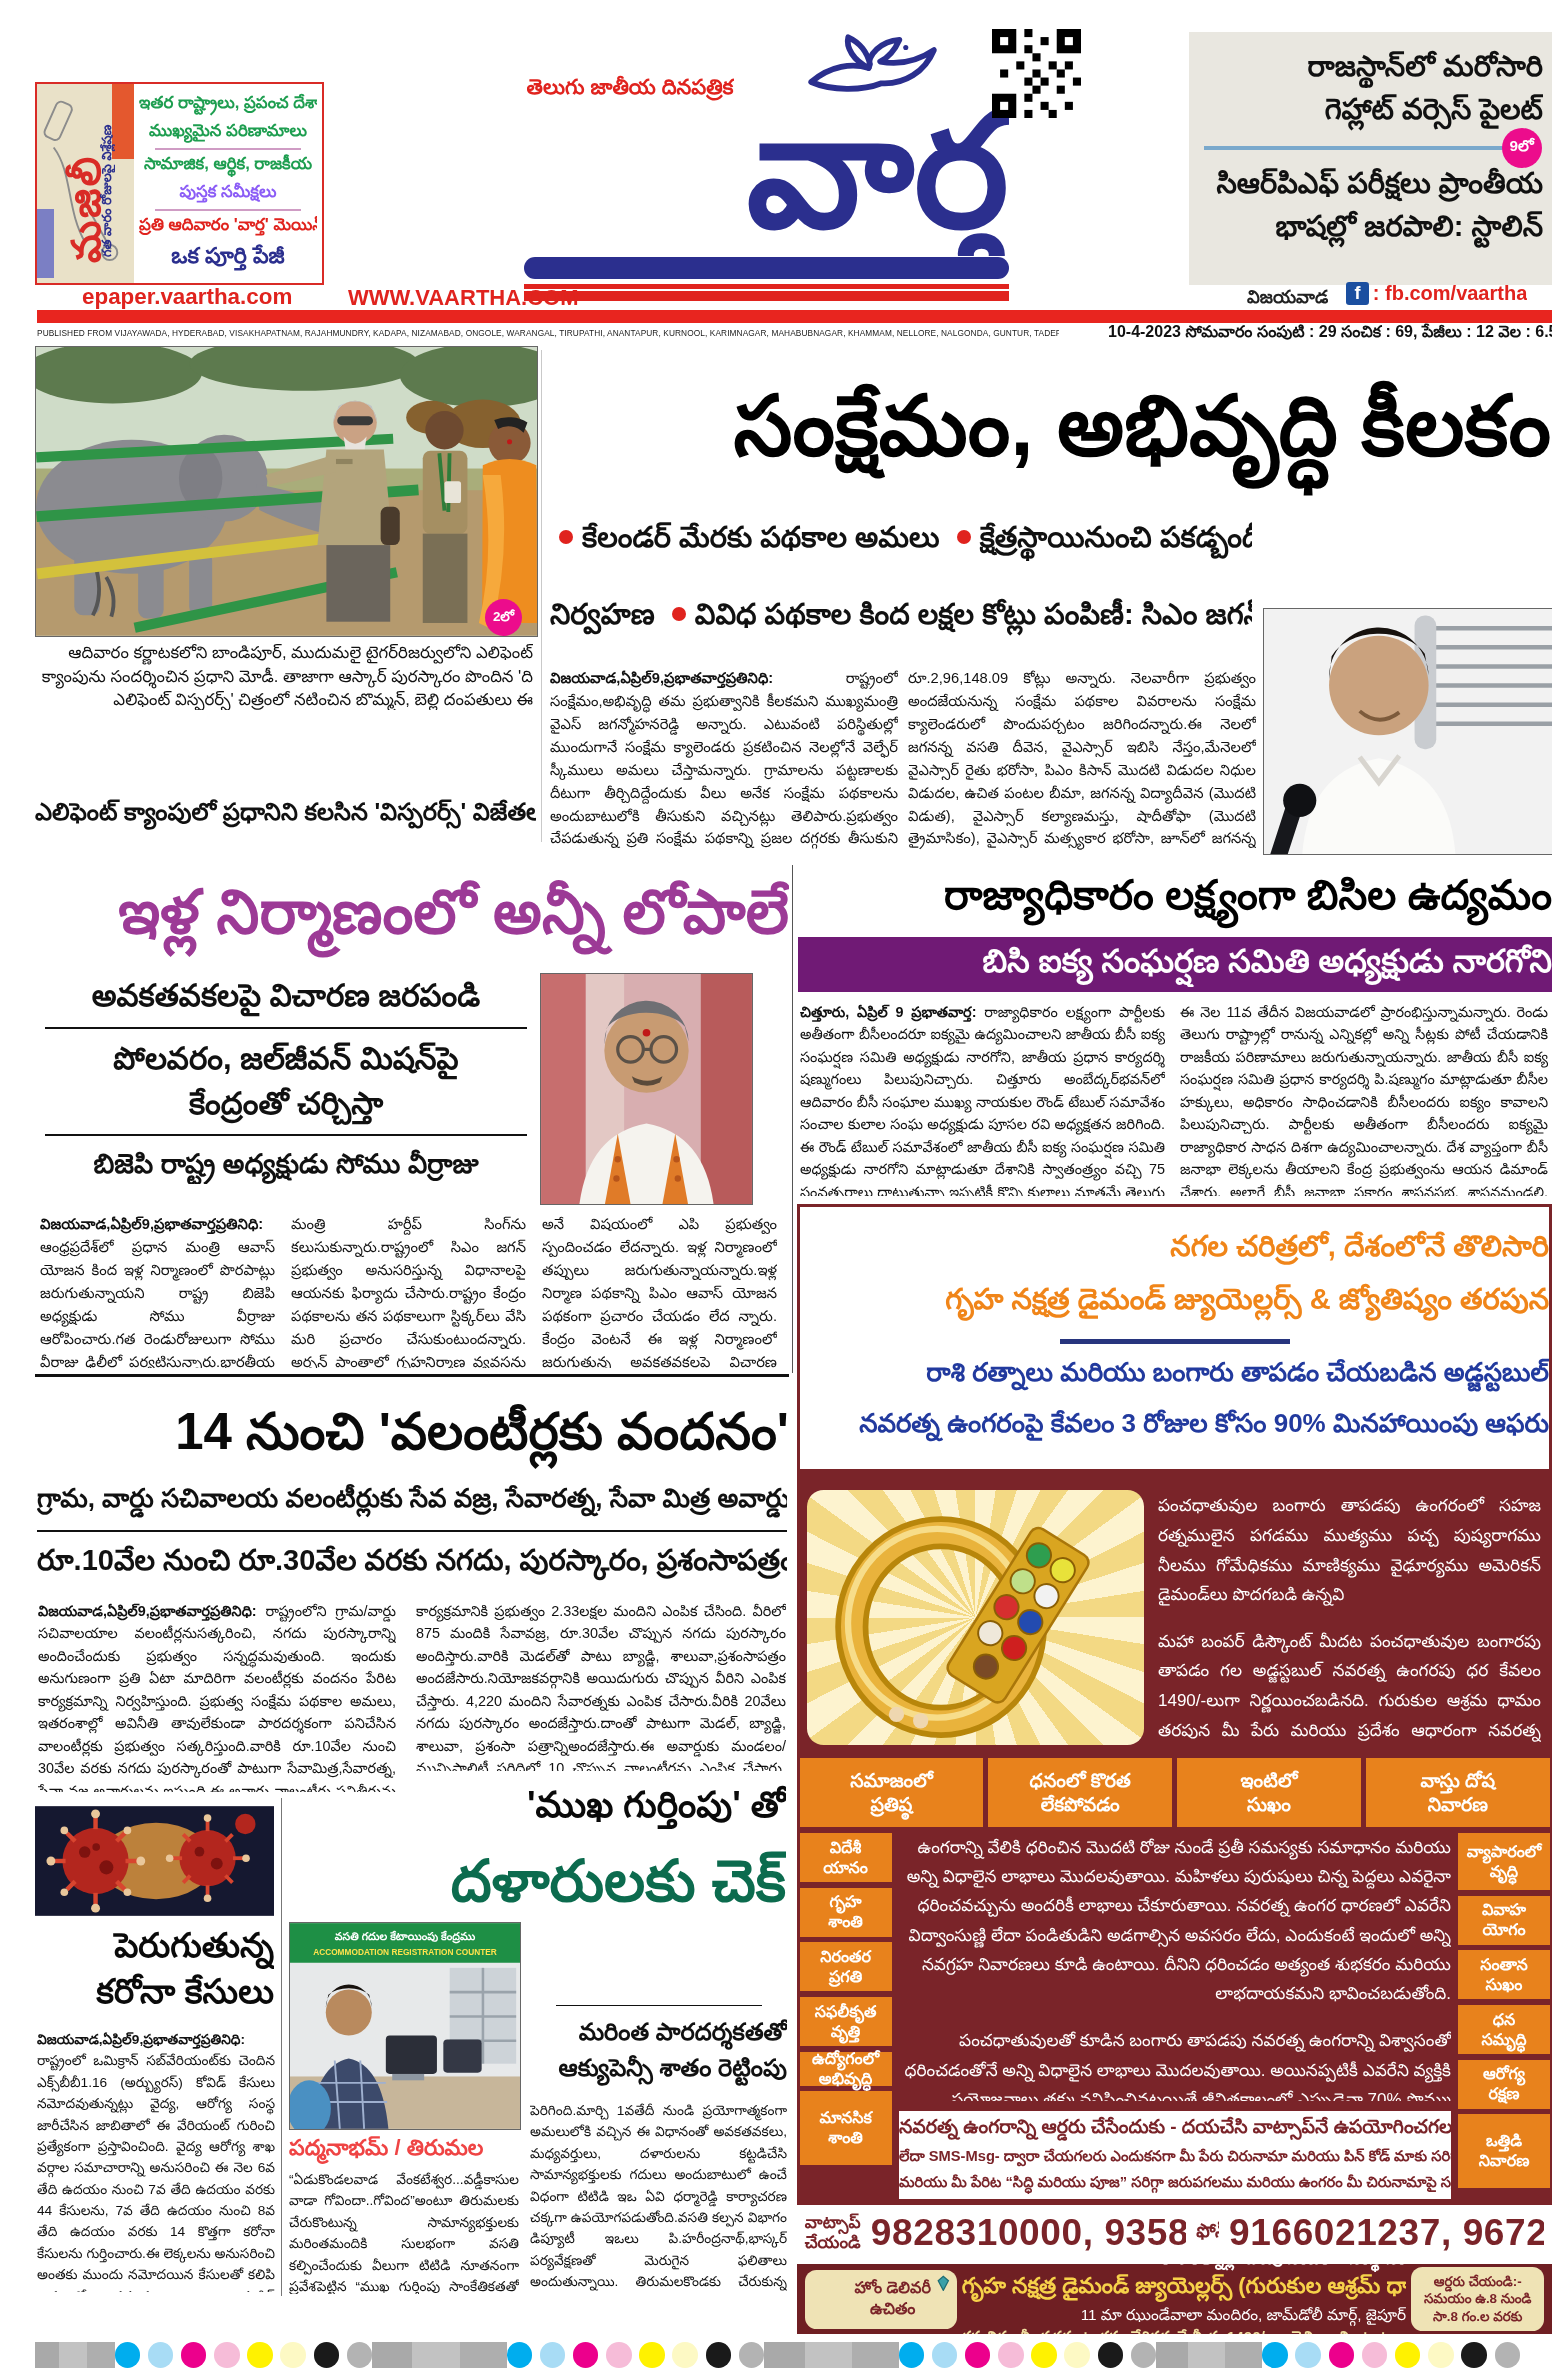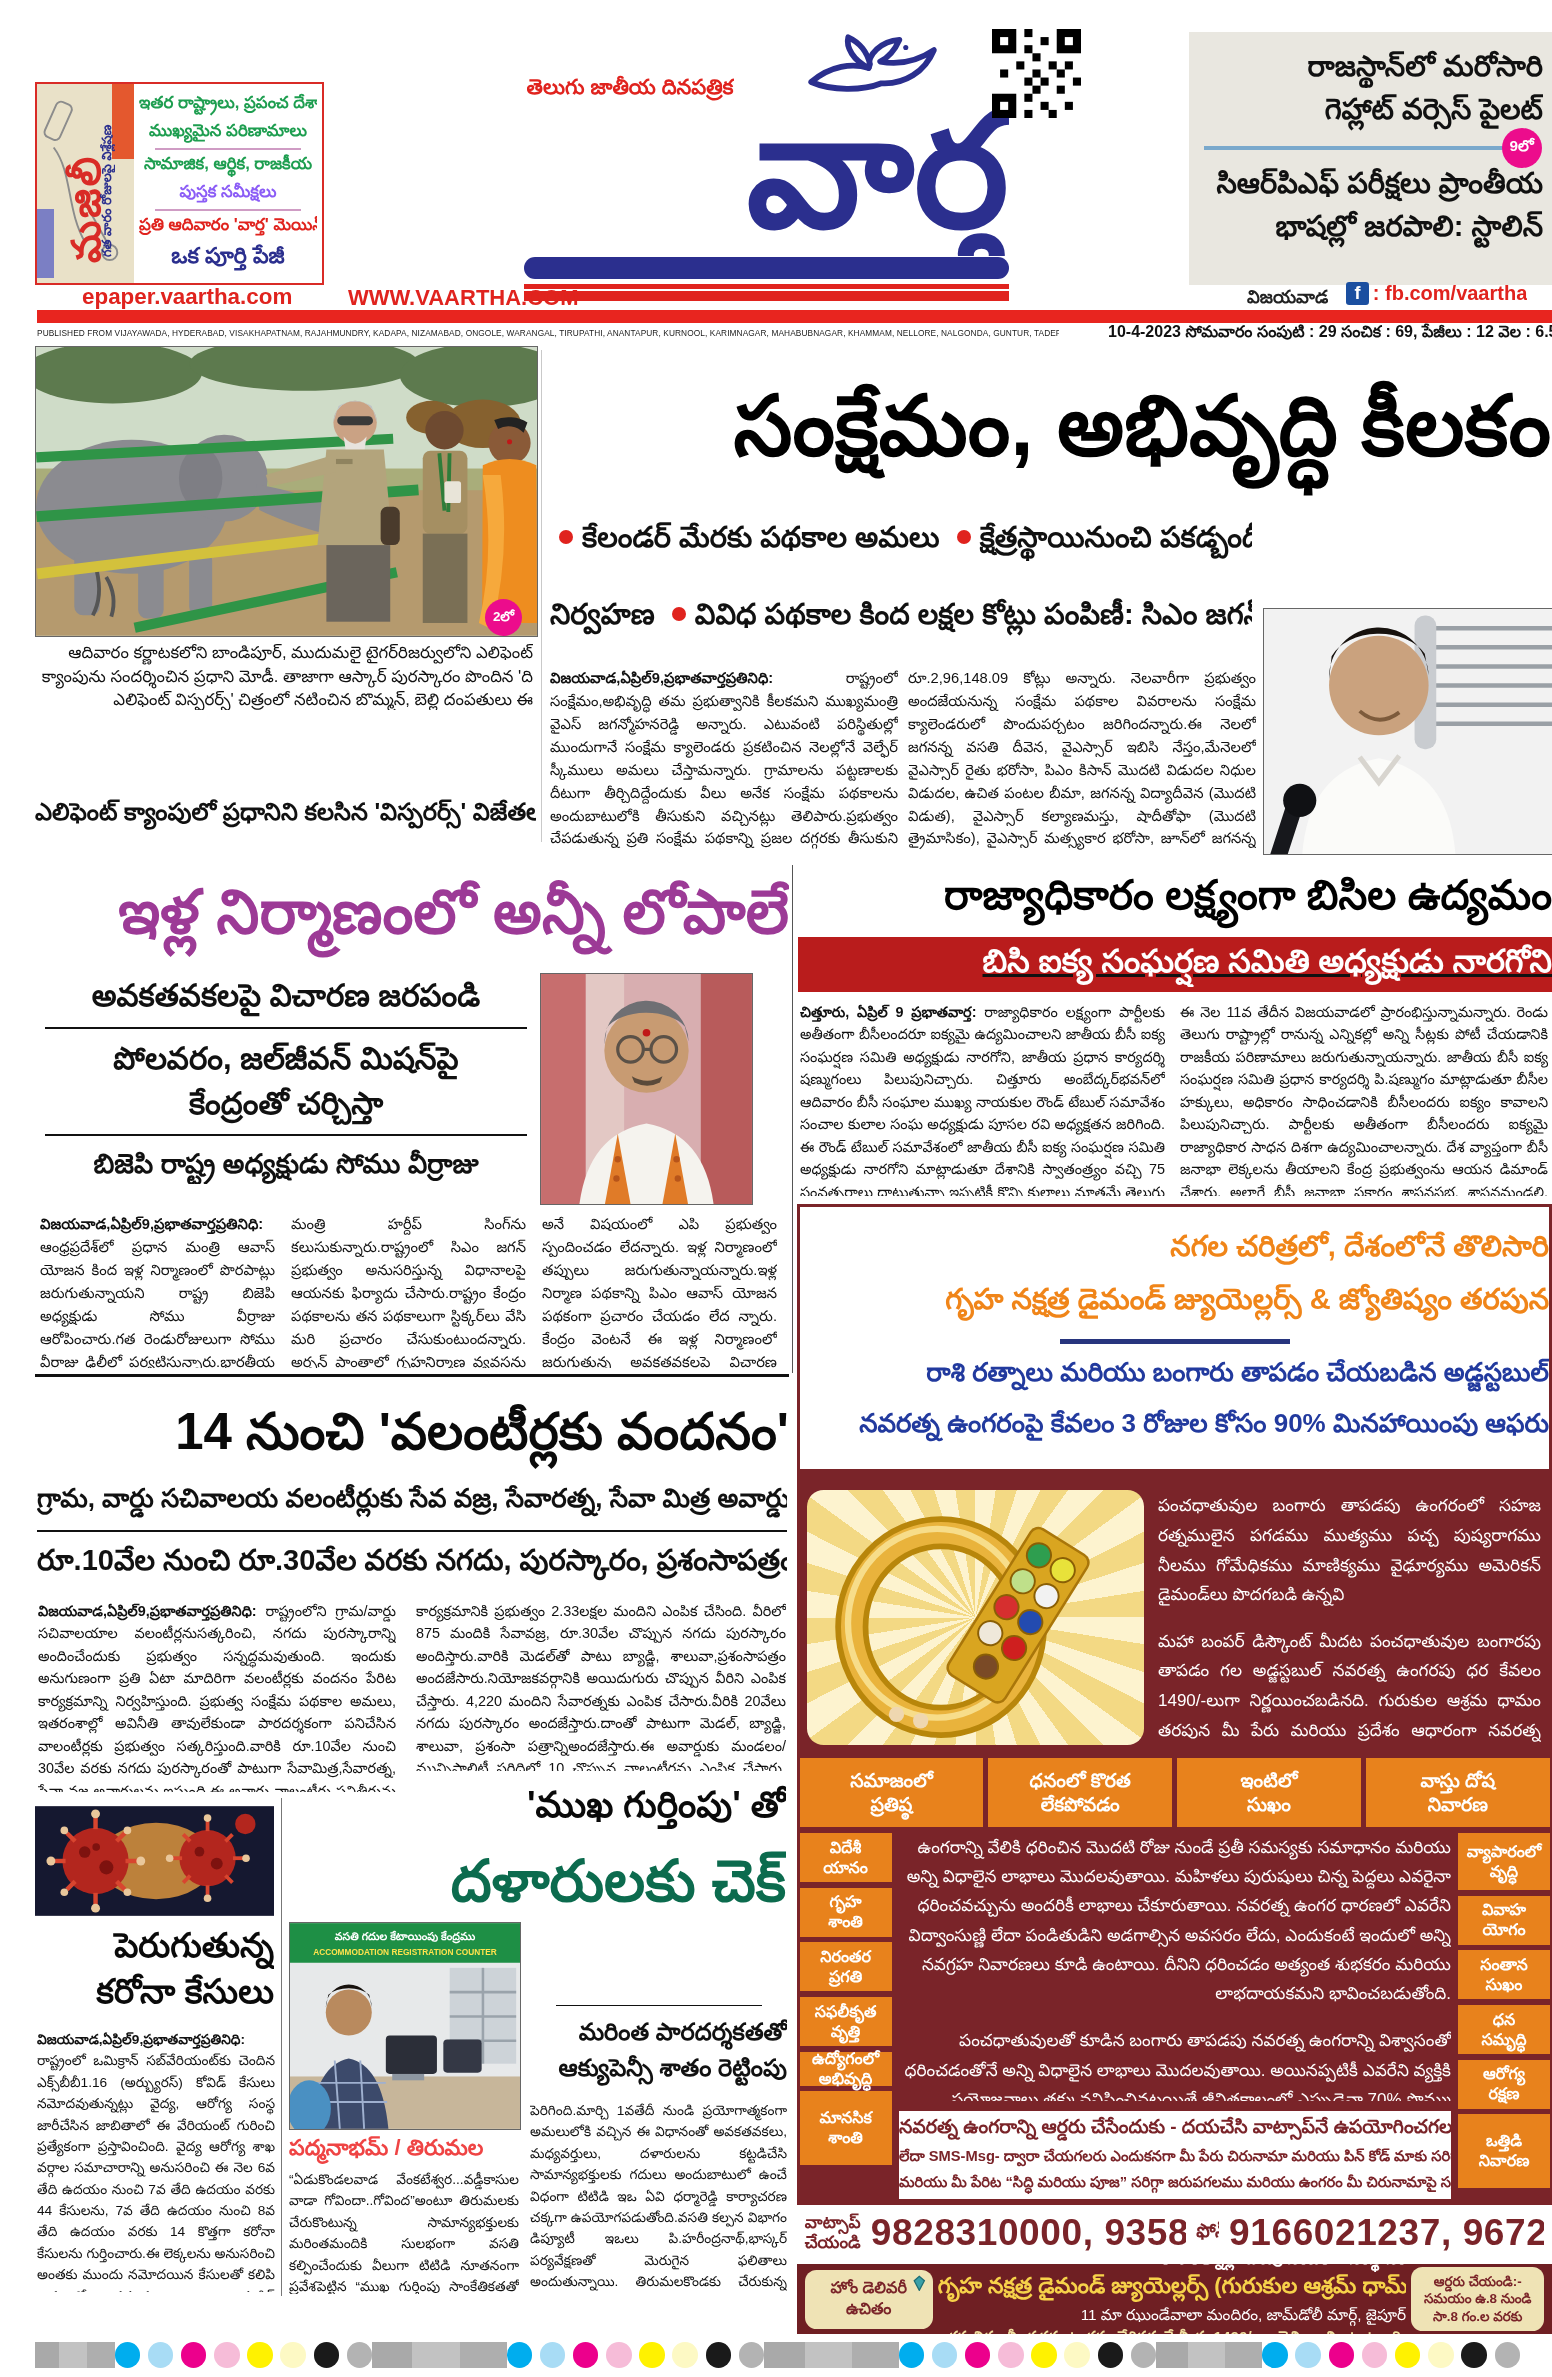--- a/index.html
+++ b/index.html
@@ -14,21 +14,21 @@
   .body-txt{font-size:14.7px;line-height:1.56;text-align:justify;overflow:hidden;}
   .dl{font-weight:bold;}
   .dot{display:inline-block;width:14px;height:14px;border-radius:50%;background:#e0231e;margin:0 9px 3.8px 9px;vertical-align:middle;}
   .badge{background:#ec0c8c;color:#fff;border-radius:50%;display:flex;align-items:center;justify-content:center;font-weight:bold;}
   .hr-k{background:#111;}
   .vr{background:#9a9a9a;}
   .photo{border:0.6px solid #666;overflow:hidden;background:#ddd;}
   .cell{background:#e8821c;color:#fff;font-weight:bold;text-align:center;
         display:flex;flex-direction:column;align-items:center;justify-content:center;line-height:1.25;}
   .tanbox{background:#efe3b5;color:#7a2429;font-weight:bold;border-radius:11.5px;text-align:center;
-          display:flex;flex-direction:column;align-items:center;justify-content:center;line-height:1.3;}
+          display:flex;flex-direction:column;align-items:center;justify-content:center;line-height:1.3;padding-left:24px;}
   .graychip{background:linear-gradient(90deg,#a9a9a9 0 30%,#c2c2c2 30% 65%,#aeaeae 65% 100%);height:25.5px;}
   .cdot{width:25.5px;height:25.5px;border-radius:50%;}
 </style>
 </head>
 <body>
 
 <div id="page">
 
   <div class="abs" style="left:35px;top:82px;width:285px;height:199px;border:2.6px solid #d92b26;background:#fff;display:flex;">
     <div style="width:97px;background:#e9e1c8;position:relative;overflow:hidden;">
@@ -275,21 +275,21 @@
     <span>మంత్రి హర్దీప్ సింగ్‌ను కలుసుకున్నారు.రాష్ట్రంలో సిఎం జగన్ ప్రభుత్వం అనుసరిస్తున్న విధానాలపై ఆయనకు ఫిర్యాదు చేసారు.రాష్ట్రం కేంద్రం పథకాలను తన పథకాలుగా స్టిక్కర్‌లు వేసి మరి ప్రచారం చేసుకుంటుందన్నారు. అర్బన్ ప్రాంతాల్లో గృహనిర్మాణ వ్యవస్థను నిర్వీర్యం చేస్తోందన్నారు.ఇళ్ల నిర్మాణ చాలా నత్తనడకన సాగుతుందన్నారు.పట్టణ ప్రాంతాలకు ప్రధాన మంత్రి ఆవాస్ యోజన కింద 32లక్షల ఇళ్లు కేటాయిస్తే, కేవలం 32వేల ఇళ్ల నిర్మాణం మాత్రమే చేపట్టారన్నారు. మిగిలిన ఇళ్లు ఎందుకు కట్టడం లేదు. సంబంధిత నిధులు ఏమైయ్యాయి</span>
   </div>
   <div class="abs body-txt" style="left:542px;top:1213px;width:235px;height:155px;">
     <span>అనే విషయంలో ఎపి ప్రభుత్వం స్పందించడం లేదన్నారు. ఇళ్ల నిర్మాణంలో తప్పులు జరుగుతున్నాయన్నారు.ఇళ్ల నిర్మాణ పథకాన్ని పిఎం ఆవాస్ యోజన పథకంగా ప్రచారం చేయడం లేద న్నారు. కేంద్రం వెంటనే ఈ ఇళ్ల నిర్మాణంలో జరుగుతున్న అవకతవకలపై విచారణ జరిపించాలని ఆదేశించారు. కేంద్రం నుంచి పంచాయతీలకు నేరుగా వస్తున్న నిధులను రాష్ట్ర ప్రభుత్వం మరో ఖాతాకు మళ్లిస్తుందన్నారు.దీంతో పంచాయతీలకు తగిన నిధులు లేక అభివృద్ధి పనులు</span>
     
   </div>
   <div class="abs hr-k" style="left:35px;top:1374px;width:754px;height:2.6px;"></div>
   <div class="abs vr" style="left:792px;top:865px;width:1.3px;height:508px;background:#555;"></div>
 
   <div class="abs b c nw" style="left:798px;top:863px;width:754px;font-size:41px;line-height:1.6;color:#000;">రాజ్యాధికారం లక్ష్యంగా బిసిల ఉద్యమం</div>
-  <div class="abs" style="left:798px;top:937px;width:754px;height:55px;background:#b91c1c;display:flex;align-items:center;justify-content:center;text-decoration:underline;">
+  <div class="abs" style="left:798px;top:937px;width:754px;height:55px;background:#701a75;display:flex;align-items:center;justify-content:center;">
     <span class="b c nw" style="color:#fff;font-size:32px;width:100%;">బిసి ఐక్య సంఘర్షణ సమితి అధ్యక్షుడు నారగోని</span>
   </div>
   <div class="abs body-txt" style="left:800px;top:1001px;width:365px;height:195px;font-size:14.4px;">
     <b class="dl">చిత్తూరు, ఏప్రిల్ 9 ప్రభాతవార్త: </b><span>రాజ్యాధికారం లక్ష్యంగా పార్టీలకు అతీతంగా బీసీలందరూ ఐక్యమై ఉద్యమించాలని జాతీయ బీసీ ఐక్య సంఘర్షణ సమితి అధ్యక్షుడు నారగోని, జాతీయ ప్రధాన కార్యదర్శి షణ్ముగంలు పిలుపునిచ్చారు. చిత్తూరు అంబేద్కర్‌భవన్‌లో ఆదివారం బీసీ సంఘాల ముఖ్య నాయకుల రౌండ్ టేబుల్ సమావేశం సంచాల కులాల సంఘ అధ్యక్షుడు పూసల రవి అధ్యక్షతన జరిగింది. ఈ రౌండ్ టేబుల్ సమావేశంలో జాతీయ బీసీ ఐక్య సంఘర్షణ సమితి అధ్యక్షుడు నారగోని మాట్లాడుతూ దేశానికి స్వాతంత్ర్యం వచ్చి 75 సంవత్సరాలు దాటుతున్నా ఇప్పటికీ కొన్ని కులాలు మాత్రమే తెలుగు రాష్ట్రాలను పాలిస్తున్నాయన్నారు. ఈ కులాలు మిగిలిన కులాలను రాజకీయంగా వాడుకొని వదలివేస్తున్నారన్నారు. 'బీసీ కులాలు రాజకీయ బానిసలు కాము... ఈ రాష్ట్రాన్ని పాలిస్తాం' అనే నినాదంతో రాష్ట్రవ్యాప్తంగా ఉద్యమ కార్యాచరణను</span>
   </div>
   <div class="abs body-txt" style="left:1180px;top:1001px;width:368px;height:195px;font-size:14.4px;">
     <span>ఈ నెల 11వ తేదీన విజయవాడలో ప్రారంభిస్తున్నామన్నారు. రెండు తెలుగు రాష్ట్రాల్లో రానున్న ఎన్నికల్లో అన్ని సీట్లకు పోటీ చేయడానికి రాజకీయ పరిణామాలు జరుగుతున్నాయన్నారు. జాతీయ బీసీ ఐక్య సంఘర్షణ సమితి ప్రధాన కార్యదర్శి పి.షణ్ముగం మాట్లాడుతూ బీసీల హక్కులు, అధికారం సాధించడానికి బీసీలందరు ఐక్యం కావాలని పిలుపునిచ్చారు. పార్టీలకు అతీతంగా బీసీలందరు ఐక్యమై రాజ్యాధికార సాధన దిశగా ఉద్యమించాలన్నారు. దేశ వ్యాప్తంగా బీసీ జనాభా లెక్కలను తీయాలని కేంద్ర ప్రభుత్వంను ఆయన డిమాండ్ చేశారు. అలాగే బీసీ జనాభా ప్రకారం శాసనసభ, శాసనమండలి, నామినేటెడ్ పదవుల్లో వారికి ప్రాతినిధ్యం కల్పించాలన్నారు. ఒకొక్క బీసీ కార్పొరేషన్‌కు 2000 కోట్ల రూపాయలు బడ్జెట్ కేటాయించాలని డిమాండ్ చేశారు.  శాసనసభలో ప్రాతినిధ్యం లేని</span>
     
   </div>
 

